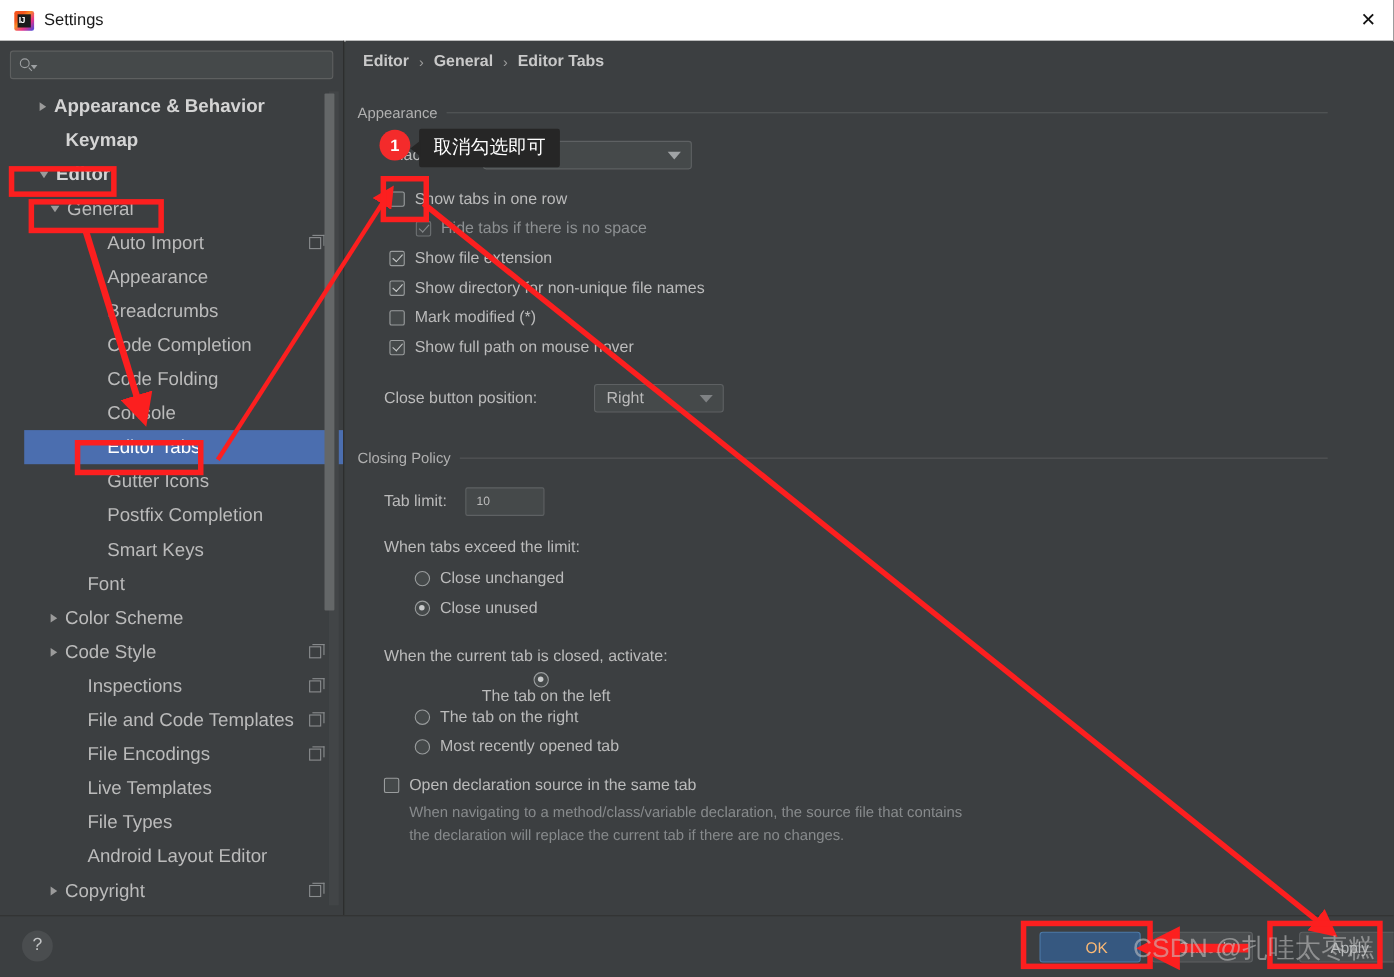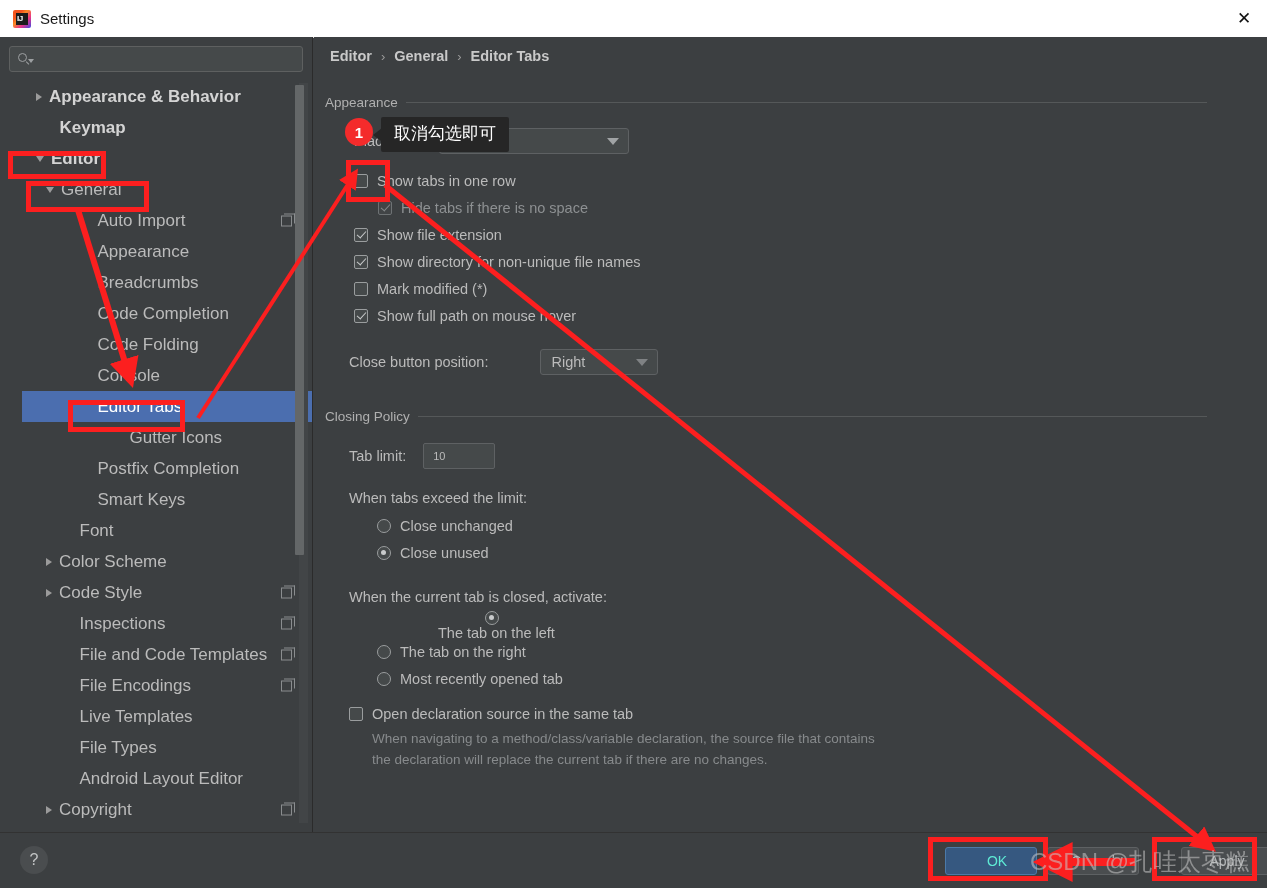--- a/index.html
+++ b/index.html
@@ -213,21 +213,21 @@
     display: flex; align-items: center; justify-content: center;
     color: #c2c4c5; font-size: 16px; cursor: pointer;
   }
   .dlgbtn {
     position: absolute; top: 14px; height: 28px;
     border-radius: 3px; display: flex; align-items: center; justify-content: center;
     font-size: 14px; box-sizing: border-box; cursor: pointer;
   }
   #ok-btn {
     left: 945px; width: 92px; background: #365880;
-    border: 1px solid #4c7aa8; color: #5eead4; padding-left: 12px;
+    border: 1px solid #4c7aa8; color: #fdba74; padding-left: 12px;
   }
   #cancel-btn {
     left: 1047px; width: 92px; background: #4a4d4f;
     border: 1px solid #5e6163; color: #b6b9ba;
   }
   #apply-btn {
     left: 1149px; width: 92px; background: #4a4d4f;
     border: 1px solid #5e6163; color: #b6b9ba; margin-left: 32px;
   }
 
@@ -324,21 +324,21 @@
             <span>Code Folding</span>
           </div>
           <div class="trow" style="padding-left: 62px;">
             <span class="arrow-none"></span>
             <span>Console</span>
           </div>
           <div class="trow sel" style="padding-left: 62px;">
             <span class="arrow-none"></span>
             <span>Editor Tabs</span>
           </div>
-          <div class="trow" style="padding-left: 62px; gap: 32px;">
+          <div class="trow" style="padding-left: 62px;">
             <span class="arrow-none"></span>
             <span>Gutter Icons</span>
           </div>
           <div class="trow" style="padding-left: 62px;">
             <span class="arrow-none"></span>
             <span>Postfix Completion</span>
           </div>
           <div class="trow" style="padding-left: 62px;">
             <span class="arrow-none"></span>
             <span>Smart Keys</span>

